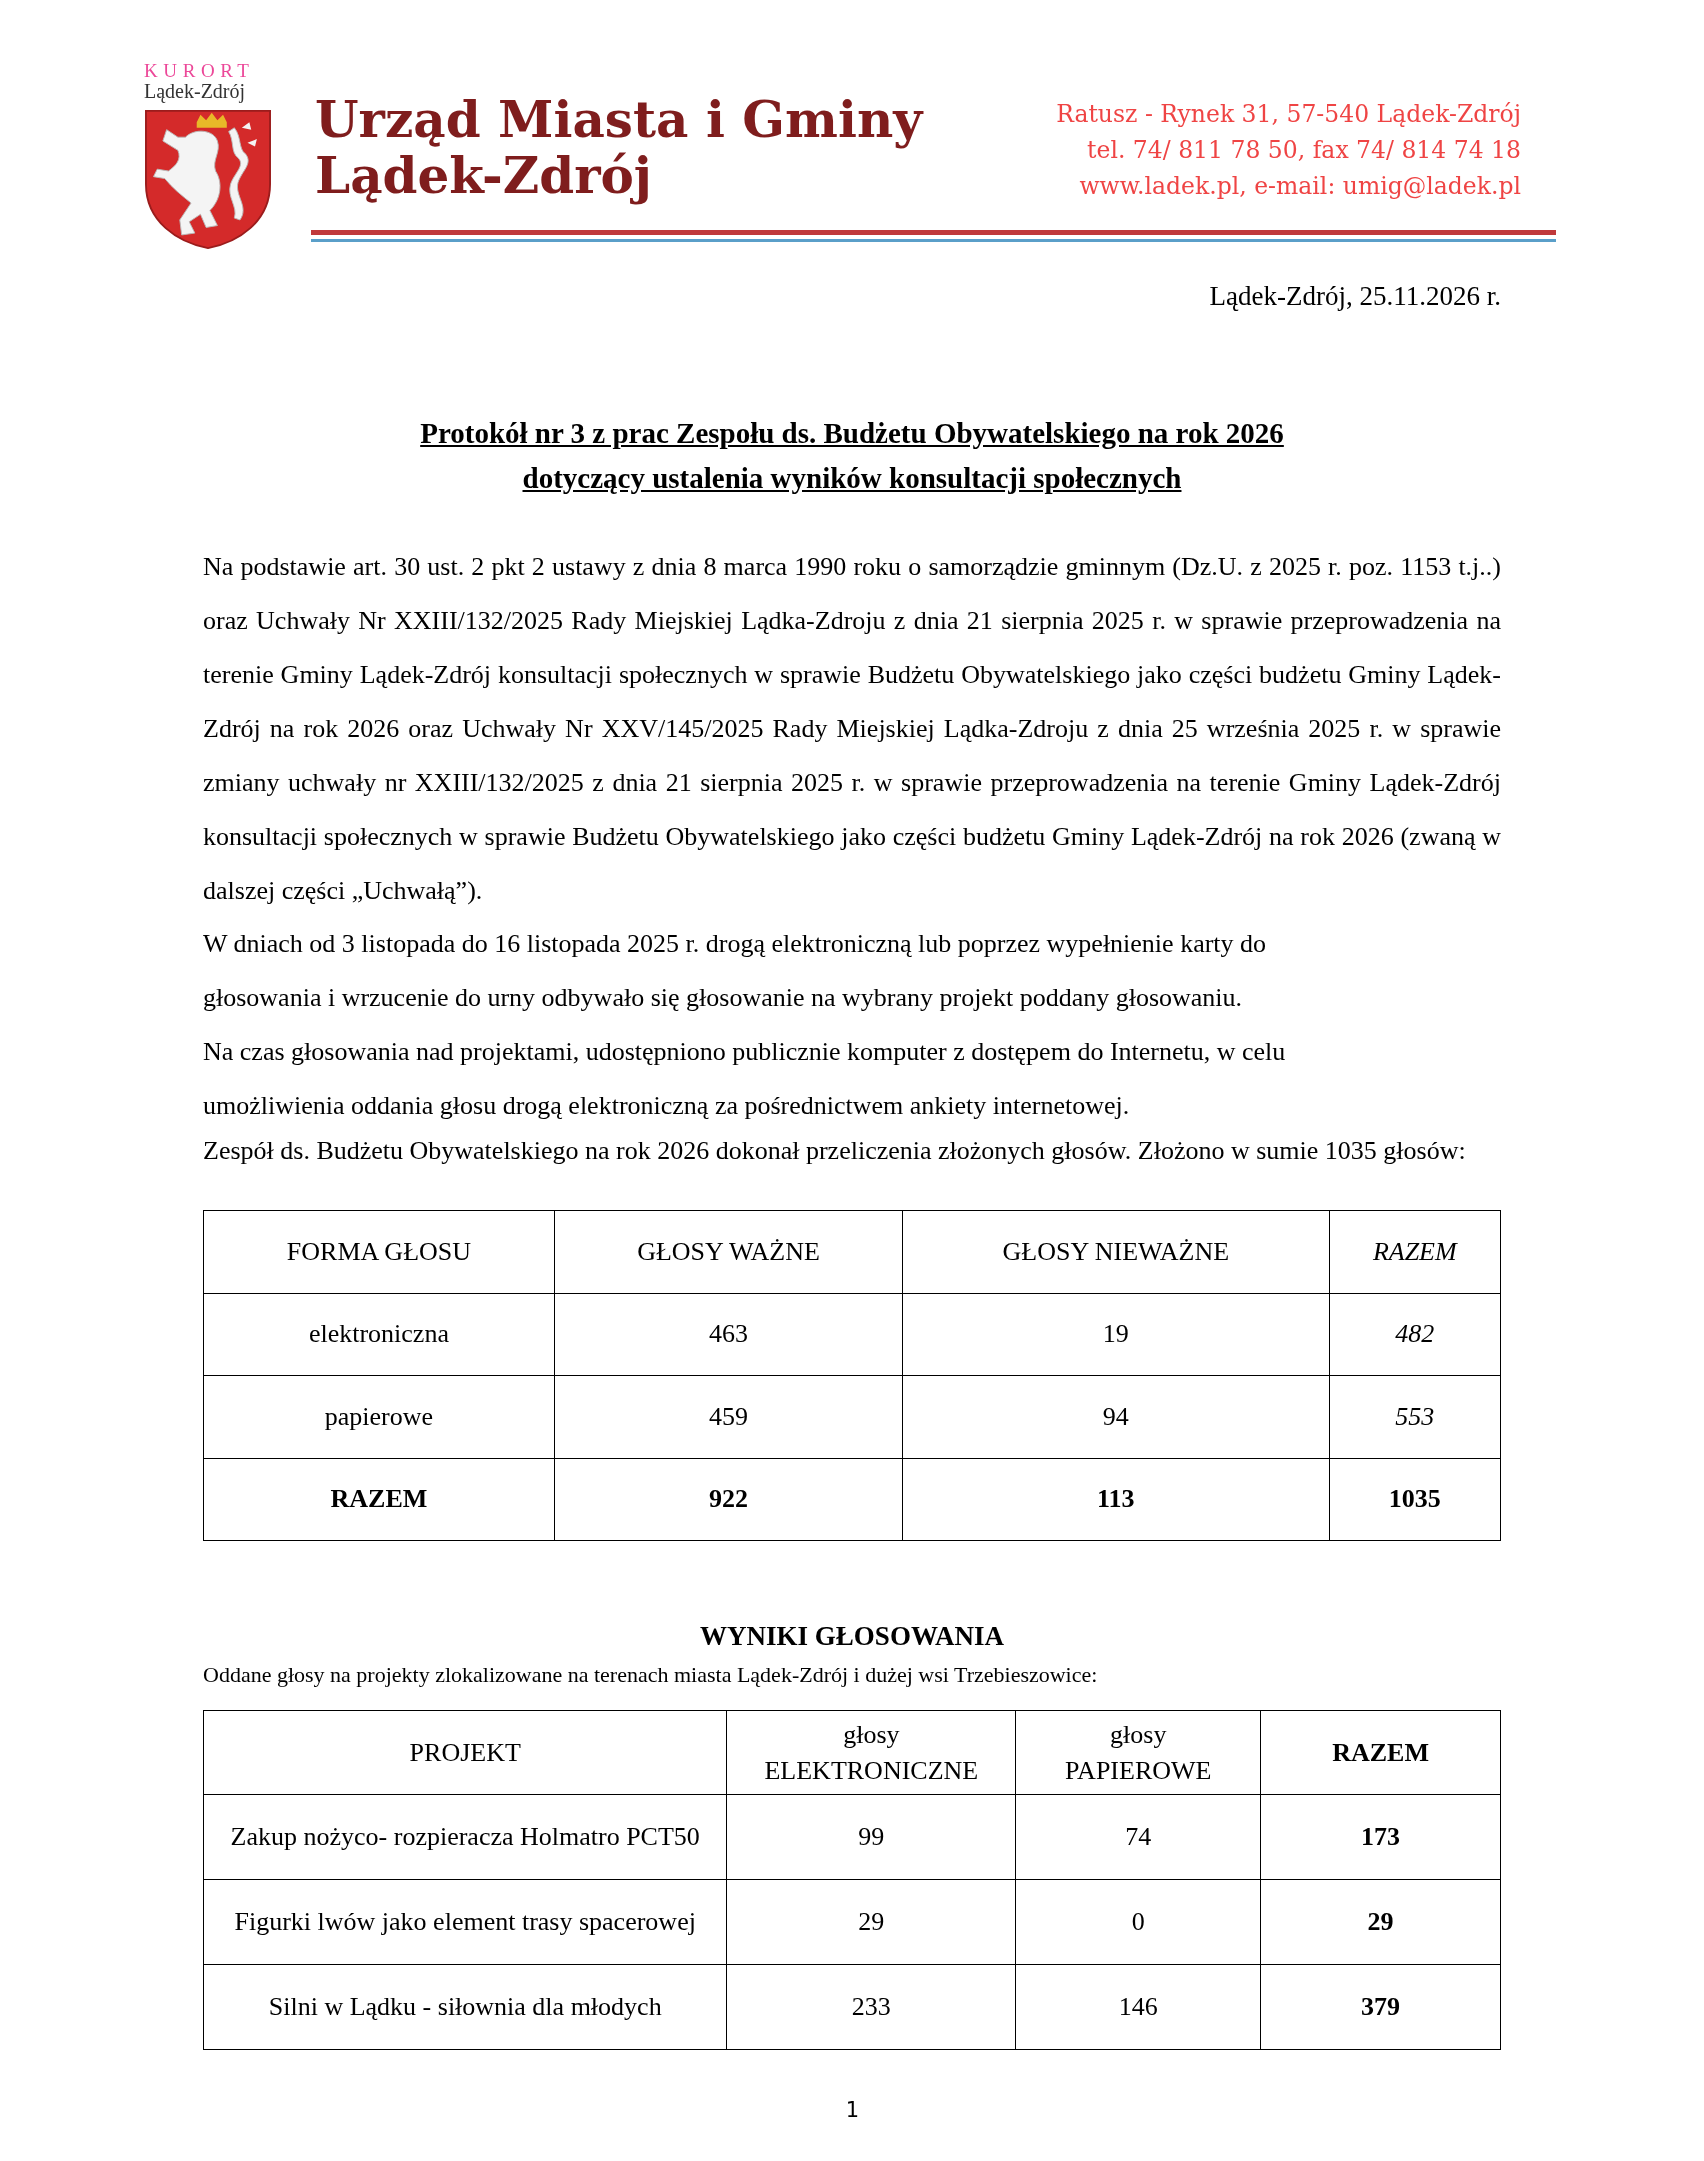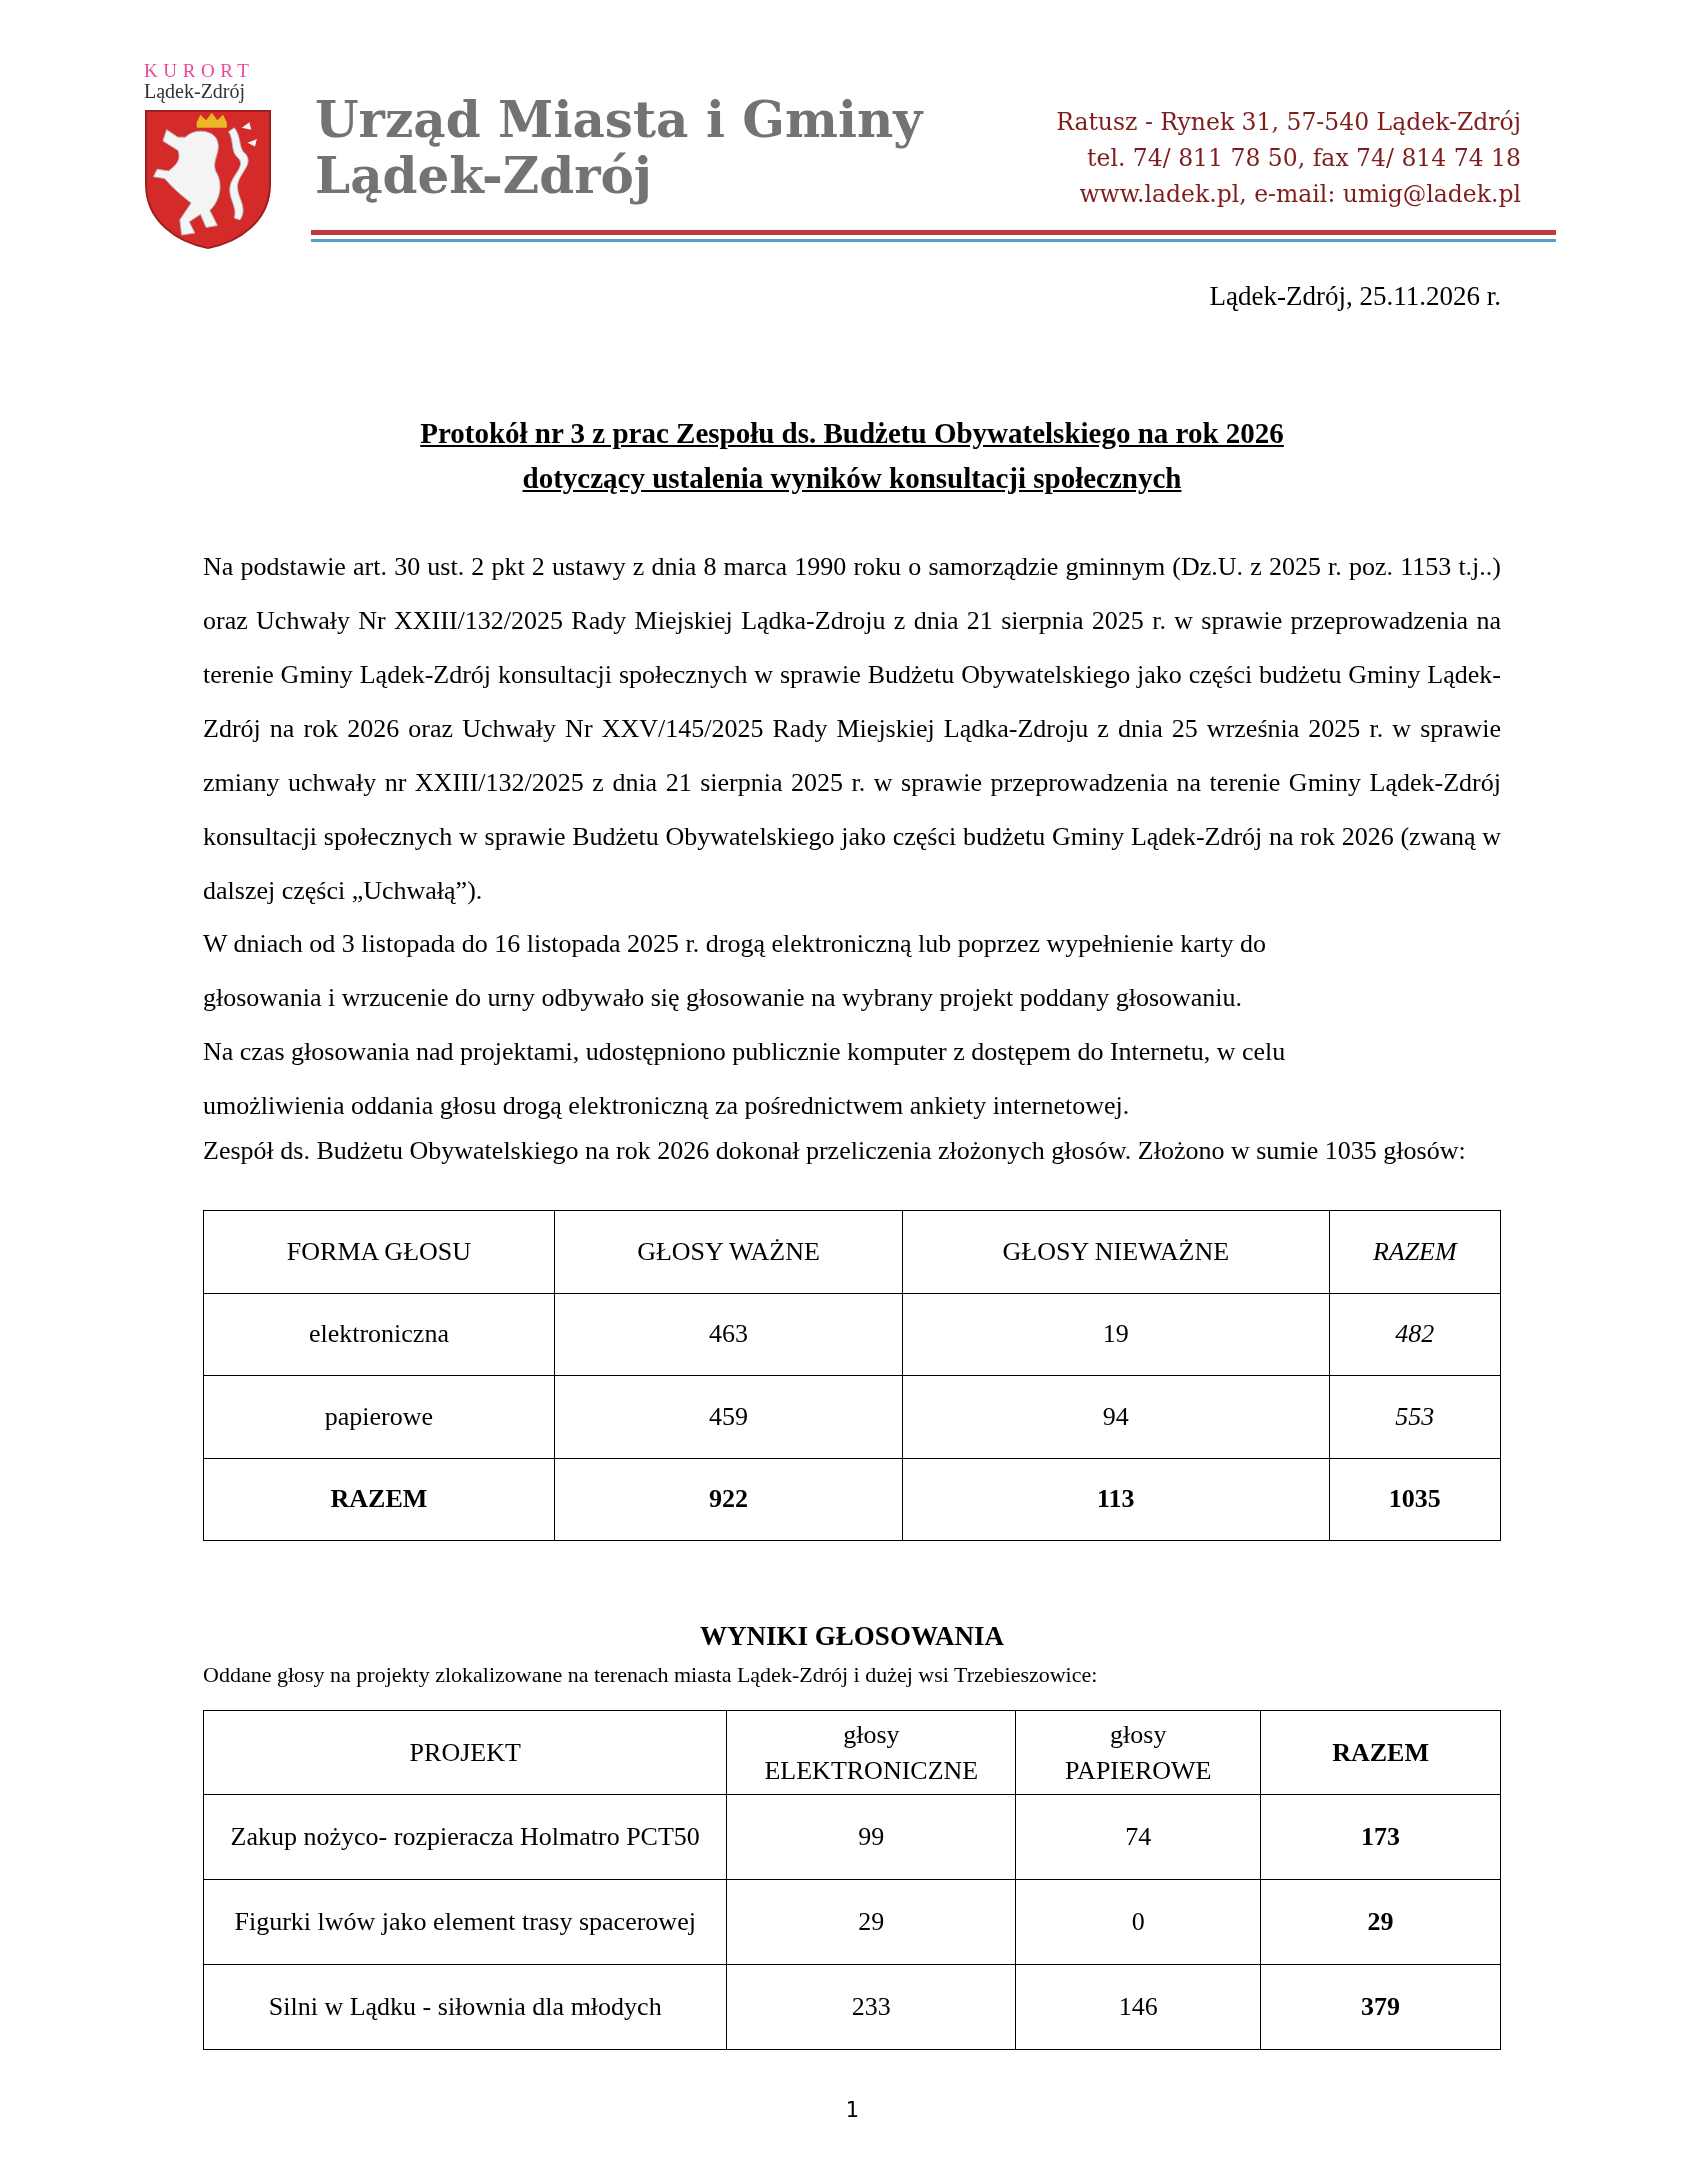--- a/index.html
+++ b/index.html
@@ -4,22 +4,22 @@
 <style>
   html, body { margin: 0; padding: 0; background: #ffffff; }
   body { width: 1704px; height: 2161px; position: relative; overflow: hidden; color: #000; }
   .abs { position: absolute; }
   .serif { font-family: "Liberation Serif", "DejaVu Serif", serif; }
 
   
   .kurort { left: 144px; top: 60px; width: 127px; font-size: 19px; letter-spacing: 5.6px; color: #ec4899; font-family: "Liberation Serif", serif; line-height: 21px; }
   .kurort-city { left: 144px; top: 81px; width: 132px; font-size: 20px; color: #333; font-family: "Liberation Serif", serif; line-height: 21px; }
   .shield { left: 144px; top: 109px; width: 128px; height: 141px; }
-  .org-name { left: 315px; top: 92px; font-family: "DejaVu Serif", serif; font-weight: bold; font-size: 50px; line-height: 56px; color: #737373; }
-  .contact { right: 183px; top: 104px; text-align: right; font-family: "DejaVu Serif", serif; font-size: 23.5px; line-height: 36px; color: #7f1d1d; }
+  .org-name { left: 315px; top: 92px; font-family: "DejaVu Serif", serif; font-weight: bold; font-size: 50px; line-height: 56px; color: #7f1d1d; }
+  .contact { right: 183px; top: 96px; text-align: right; font-family: "DejaVu Serif", serif; font-size: 23.5px; line-height: 36px; color: #ef4444; }
   .rule-red { left: 311px; top: 230px; width: 1245px; height: 4.7px; background: #c0393b; }
   .rule-blue { left: 311px; top: 239px; width: 1245px; height: 2.8px; background: #5a9fc9; }
 
   
   .date { left: 1160px; top: 281px; width: 341px; text-align: right; font-size: 27px; }
   .title { left: 203px; top: 411px; width: 1298px; text-align: center; font-weight: bold; font-size: 29px; line-height: 45px; text-decoration: underline; }
   .para { left: 203px; width: 1298px; font-size: 26px; line-height: 54px; text-align: justify; }
   .para.last-left { text-align: left; }
   .p1 { top: 540px; }
   .p2 { top: 917px; }

